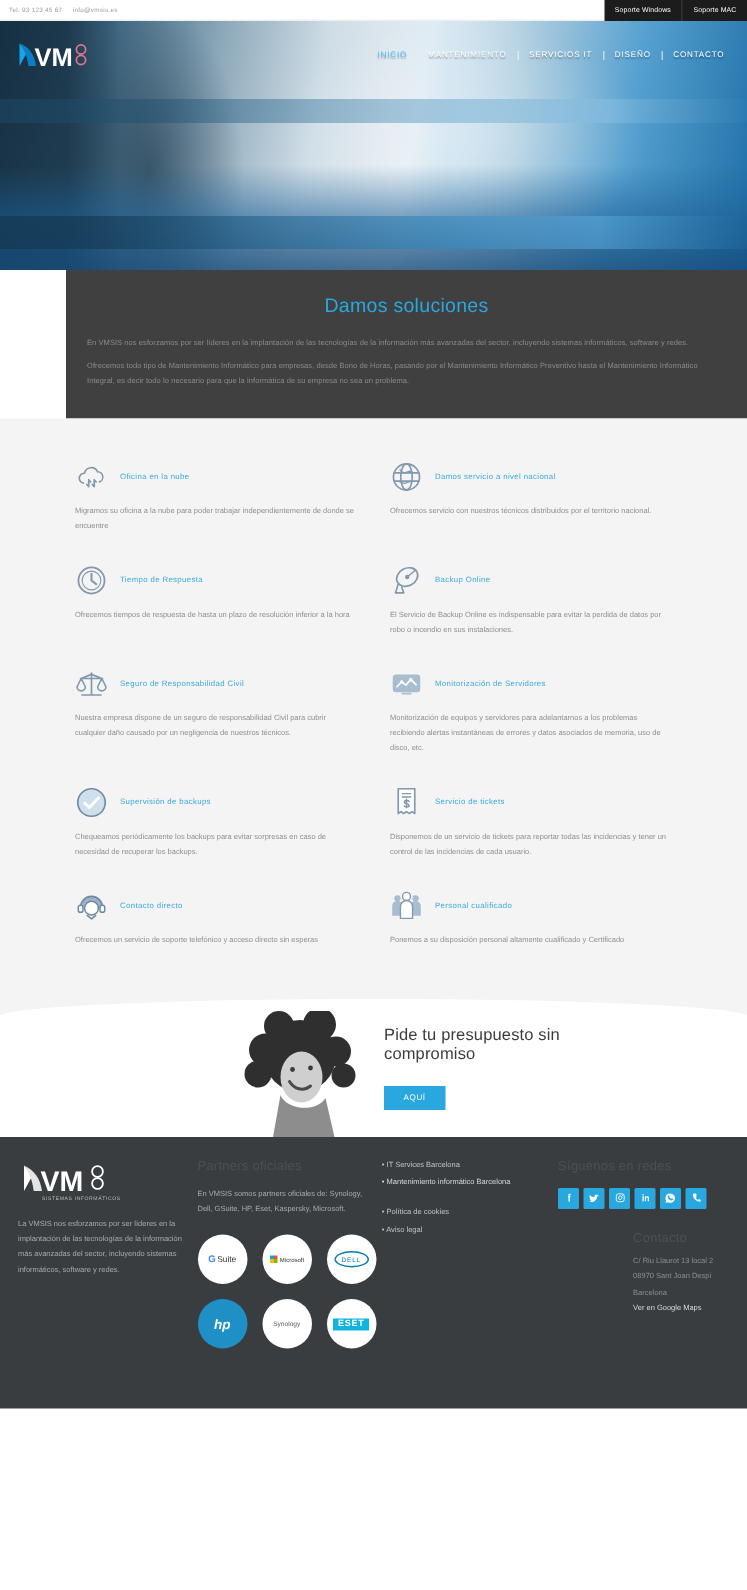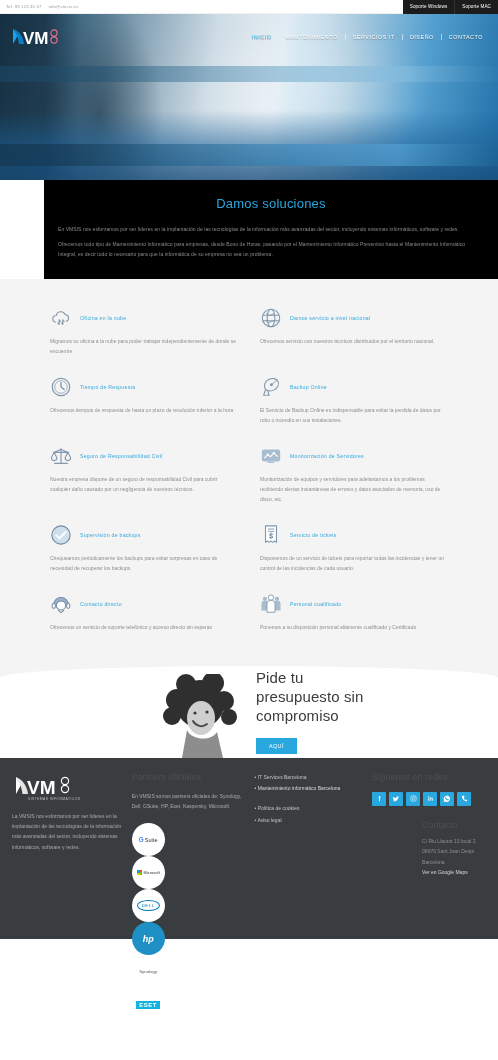--- a/index.html
+++ b/index.html
@@ -81,21 +81,21 @@
 
   .hero-caption {
     position: absolute; left: 76px; top: 143px;
     background: rgba(22,58,84,.72);
     padding: 5px 11px; border-radius: 1px;
     color: #fff; font-size: 8.6px; letter-spacing: .1px;
     white-space: nowrap;
   }
 
   
-  .intro { padding: 16px 14px 20px; background: #000000; margin-left: 44px; }
+  .intro { padding: 16px 14px 20px; background: #404040; margin-left: 44px; }
   .section-title {
     text-align: center; color: #29a8e0; font-size: 13px;
     font-weight: 400; margin-bottom: 14px; letter-spacing: .2px;
   }
   .intro p {
     font-size: 5px; line-height: 1.85; color: #8b8b8b;
     letter-spacing: .05px; margin-bottom: 6px;
   }
   .intro p:last-child { margin-bottom: 0; }
 
@@ -118,21 +118,21 @@
     display: flex; align-items: center; overflow: hidden;
     border-radius: 60% 60% 0 0 / 14px 14px 0 0;
   }
   .cta-photo {
     width: 84px; height: 92px; margin-left: 160px; flex: 0 0 84px;
     position: relative; overflow: hidden;
   }
   .cta-photo svg { position: absolute; left: 0; top: 8px; }
   .cta-body { margin-left: 12px; }
   .cta-title {
-    font-size: 15px; color: #3c3c3c; line-height: 1.25;
+    font-size: 11px; color: #3c3c3c; line-height: 1.25;
     max-width: 130px; margin-bottom: 9px; letter-spacing: .1px;
   }
   .cta-btn {
     display: inline-block; background: #29a8e0; color: #fff;
     font-size: 5.4px; padding: 5px 13px; letter-spacing: .4px;
   }
 
   
   .footer {
     background: #3a3d40; color: #b8b8b8; padding: 14px 12px 0;
@@ -147,22 +147,22 @@
   .f-text { font-size: 5px; line-height: 2.05; color: #a9a9a9; }
   .f-head {
     font-size: 8.6px; color: #4d5053; margin-bottom: 9px;
     letter-spacing: .2px; font-weight: 400;
   }
   .f-link { font-size: 5px; line-height: 2.25; color: #c2c2c2; }
   .f-link.plain { color: #d8d8d8; }
   .f-gap { height: 9px; }
 
   .partner-logos {
-    display: grid; grid-template-columns: repeat(1, 1fr);
-    gap: 0; margin-top: 12px; max-width: 110px;
+    display: grid; grid-template-columns: repeat(3, 1fr);
+    gap: 10px; margin-top: 12px; max-width: 110px;
   }
   .plogo {
     width: 33px; height: 33px; border-radius: 50%;
     background: #fff; display: flex; align-items: center;
     justify-content: center; font-size: 5.6px; color: #333;
     overflow: hidden;
   }
   .plogo .ms-sq { width: 5px; height: 5px; margin-right: 2px;
     background: conic-gradient(#f25022 0 25%, #7fba00 0 50%, #ffb900 0 75%, #00a4ef 0); }
   .plogo.gsuite b { color: #4285f4; margin-right: 1px; font-size: 6.4px; }

